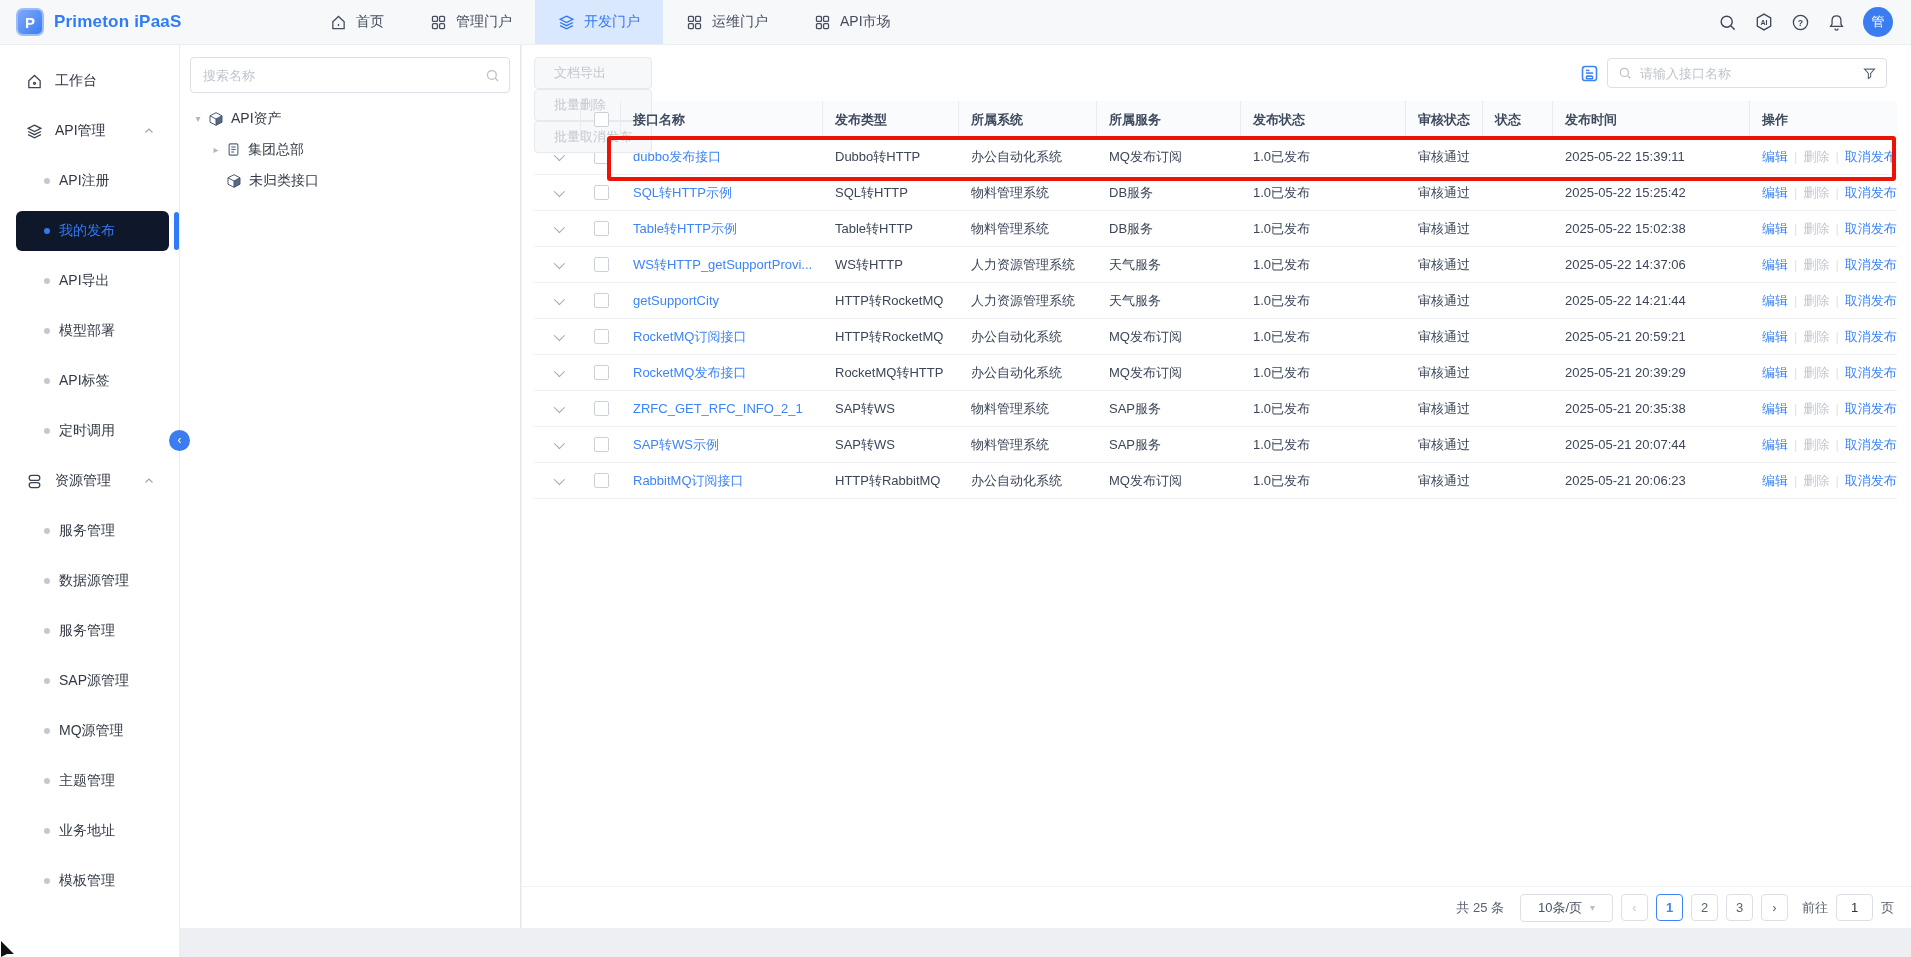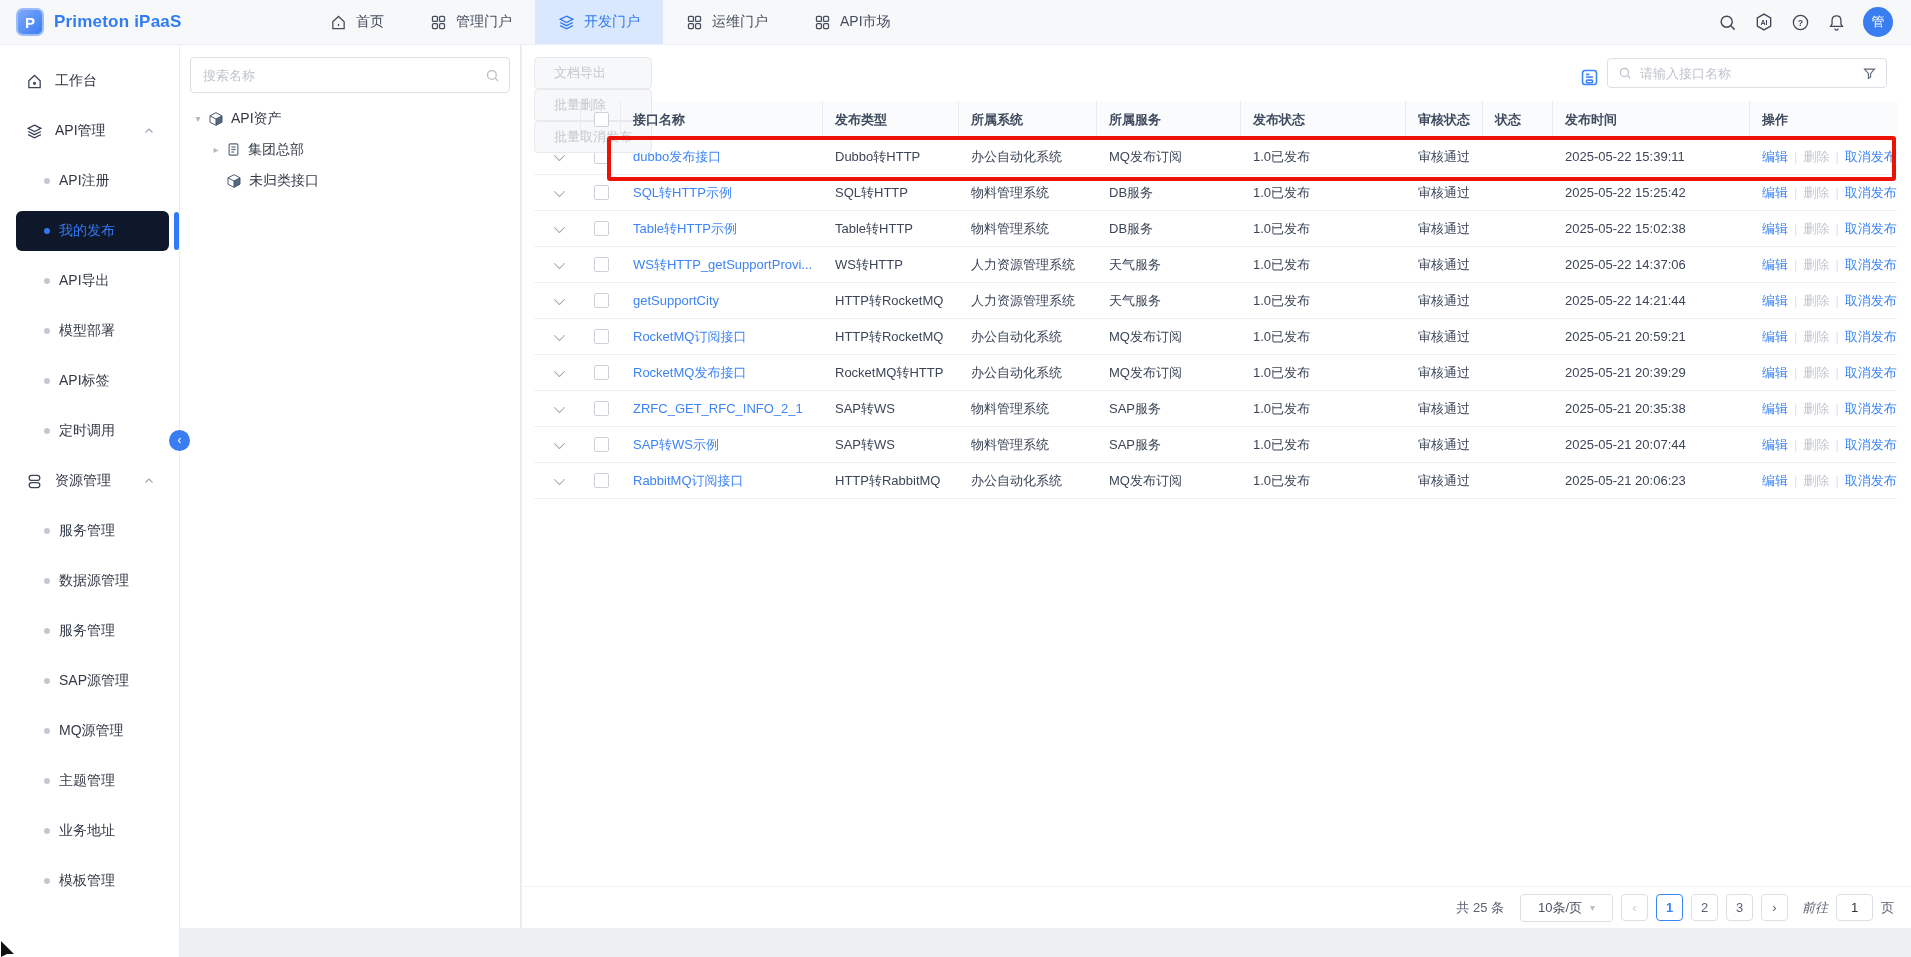--- a/index.html
+++ b/index.html
@@ -85,21 +85,21 @@
   .tree-node.lvl1 { padding-left:18px; }
 
   
   .main { position:absolute; top:45px; left:522px; right:0; bottom:29px; background:#fff; }
   .toolbar { position:relative; height:56px; padding:12px 0 0 12px; }
   .tb-btn {
     display:inline-flex; align-items:center; height:32px; padding:0 19px; margin-right:10px;
     background:#f7f8fa; border:1px solid #e7e9ec; border-radius:4px;
     color:#c3c7cf; font-size:13px; cursor:not-allowed; font-family:inherit;
   }
-  .toolbar-right { position:absolute; right:24px; top:13px; display:flex; align-items:flex-end; gap:7px; }
+  .toolbar-right { position:absolute; right:24px; top:13px; display:flex; align-items:center; gap:7px; }
   .print-icon { color:#3d84f7; cursor:pointer; display:flex; }
   .tb-search {
     width:280px; height:30px; border:1px solid #dcdfe6; border-radius:4px;
     display:flex; align-items:center; padding:0 9px 0 10px; gap:8px; background:#fff;
   }
   .tb-search input {
     border:none; outline:none; flex:1; font-size:13px; color:#333; font-family:inherit; min-width:0;
   }
   .tb-search input::placeholder { color:#bfc4cc; }
   .tb-search .mag { color:#b9bfc8; }
@@ -148,21 +148,21 @@
     width:93px; height:28px; border:1px solid #dcdfe6; border-radius:4px; background:#fff;
     display:flex; align-items:center; justify-content:center; gap:8px; cursor:pointer; color:#4b5462;
   }
   .pg-size .sel-caret { color:#b9bfc8; font-size:10px; }
   .pg-btn {
     min-width:27px; height:27px; border:1px solid #dcdfe6; border-radius:4px; background:#fff;
     display:flex; align-items:center; justify-content:center; cursor:pointer; color:#5a6372; font-size:13px;
   }
   .pg-btn.disabled { color:#c8cdd4; cursor:not-allowed; }
   .pg-btn.current { border-color:#3d84f7; color:#3d84f7; font-weight:bold; }
-  .pg-goto { margin-left:6px;font-style:italic; }
+  .pg-goto { margin-left:6px; }
   .pg-input {
     width:37px; height:27px; border:1px solid #dcdfe6; border-radius:4px; text-align:center;
     font-size:13px; color:#333; outline:none; font-family:inherit;
   }
   .cursor-arrow { position:absolute; left:-2px; top:941px; z-index:50; pointer-events:none; }
 </style>
 </head>
 <body>
 
 <header class="navbar">

